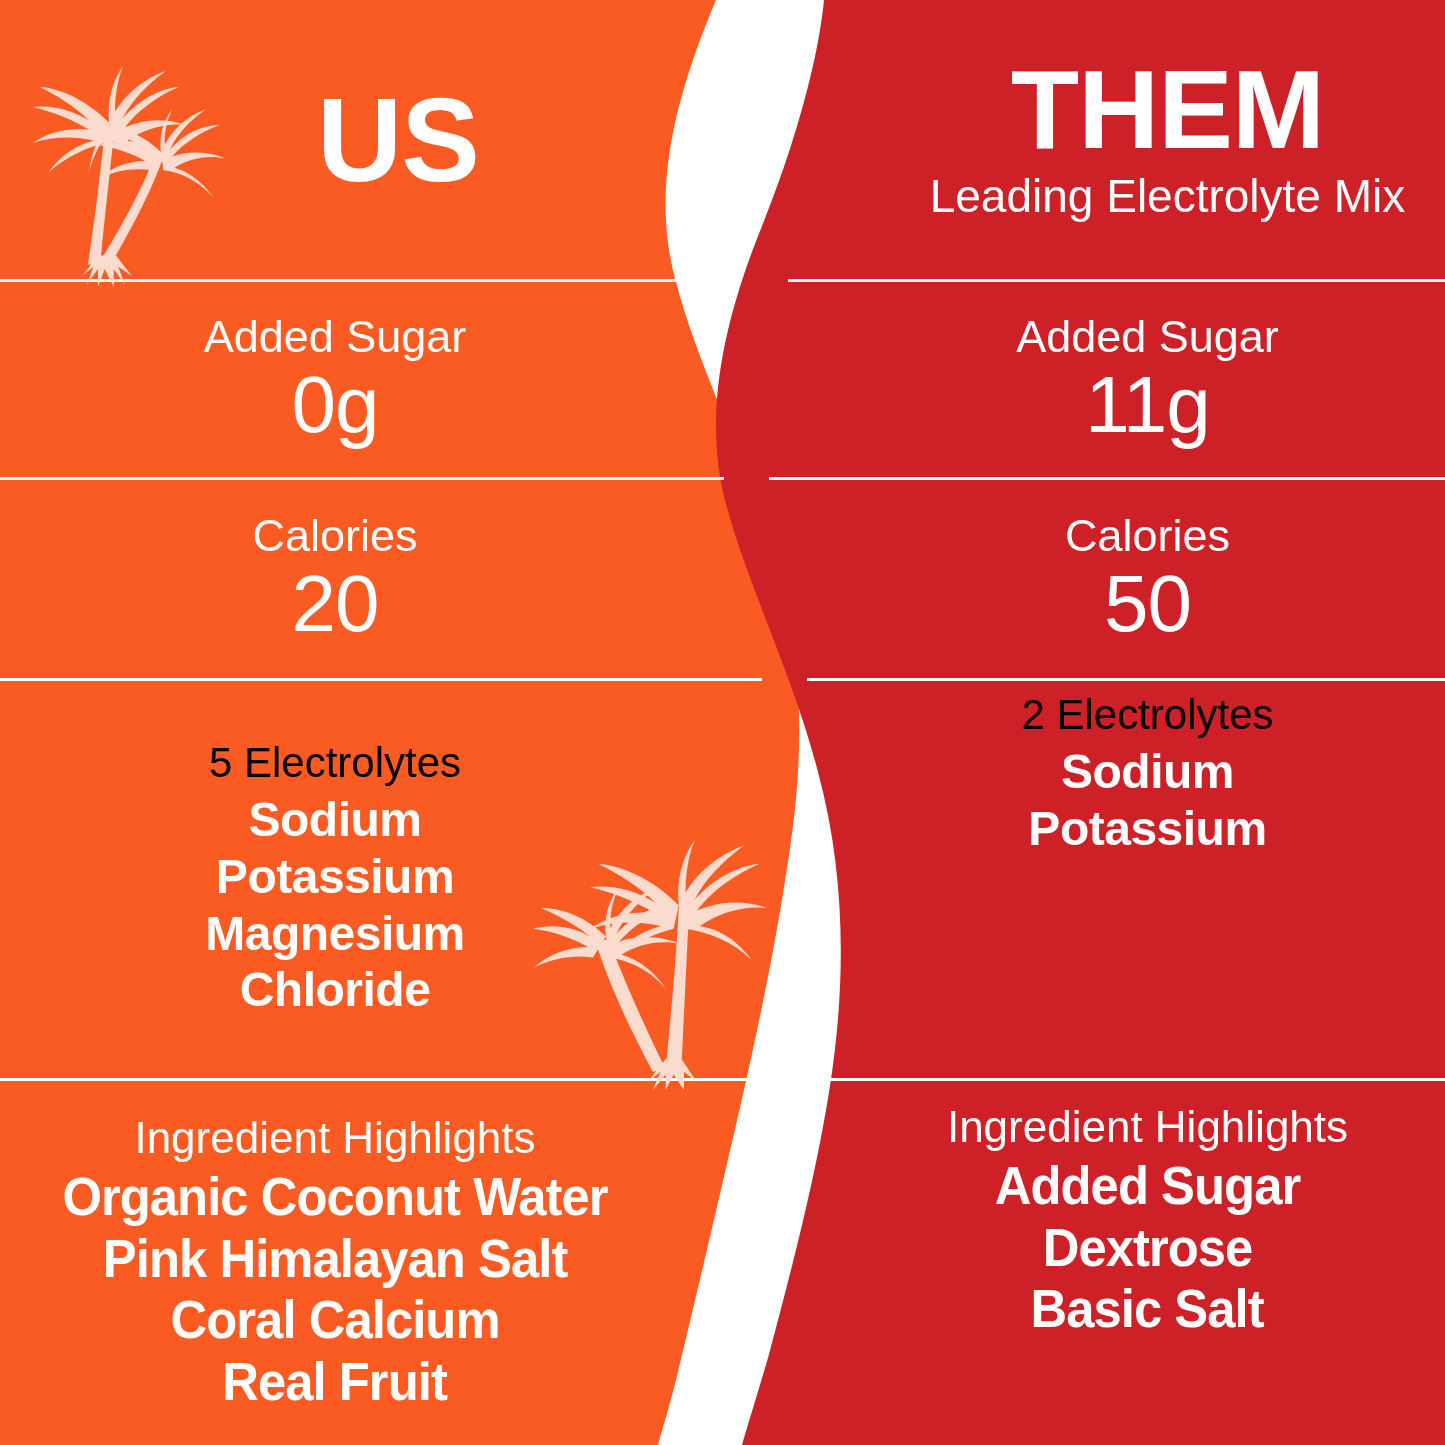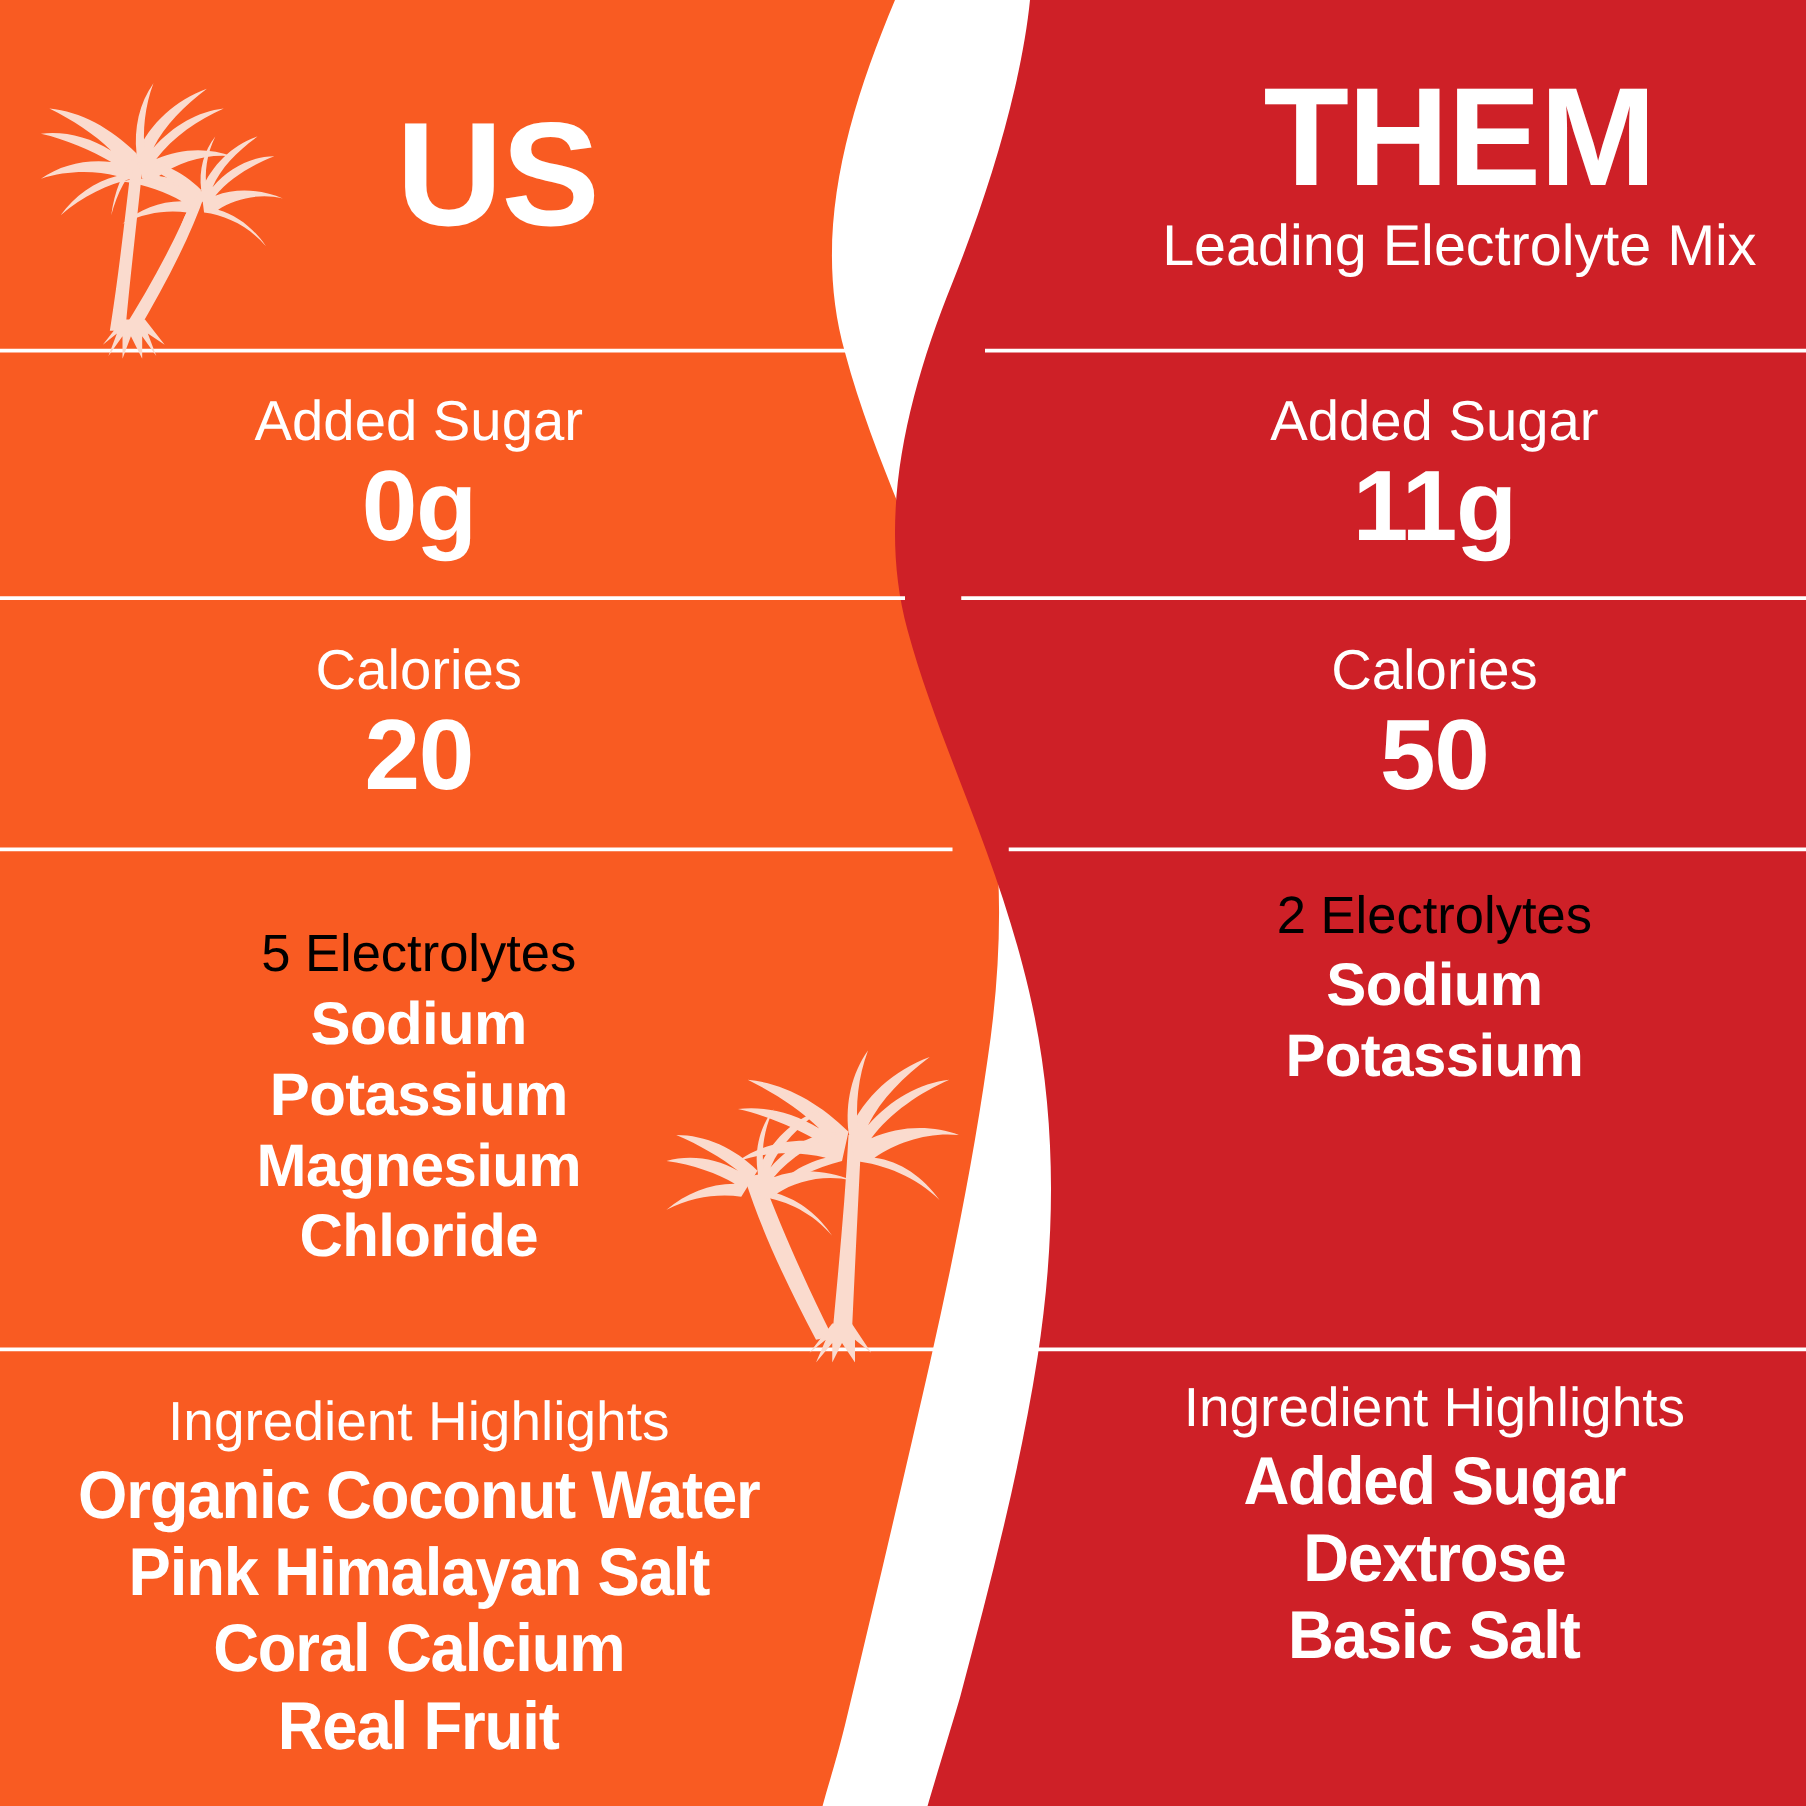--- a/index.html
+++ b/index.html
@@ -64,21 +64,21 @@
   }
 
   .stat-label {
     font-size: 45px;
     font-weight: normal;
     line-height: 1.05;
     color: #ffffff;
   }
   .stat-value {
     font-size: 80px;
-    font-weight: bold;
+    font-weight: normal;
     line-height: 1.05;
     letter-spacing: -1px;
     color: #ffffff;
     margin-top: 2px;
   }
 
   .list-label {
     font-size: 42px;
     font-weight: normal;
     line-height: 1.1;
@@ -286,21 +286,21 @@
     </div>
   </div>
 
   <div class="row" id="row-cal-them">
     <div class="inner">
       <div class="stat-label">Calories</div>
       <div class="stat-value">50</div>
     </div>
   </div>
 
-  <div class="row" id="row-elec-them" style="justify-content:flex-start; padding-top:28px;">
+  <div class="row" id="row-elec-them" style="justify-content:flex-start; padding-top:11px;">
     <div class="inner">
       <div class="list-label">2 Electrolytes</div>
       <div class="list-items">
         <div class="list-item">Sodium</div>
         <div class="list-item">Potassium</div>
       </div>
     </div>
   </div>
 
   <div class="row" id="row-ing-them" style="justify-content:flex-start; padding-top:22px;">

